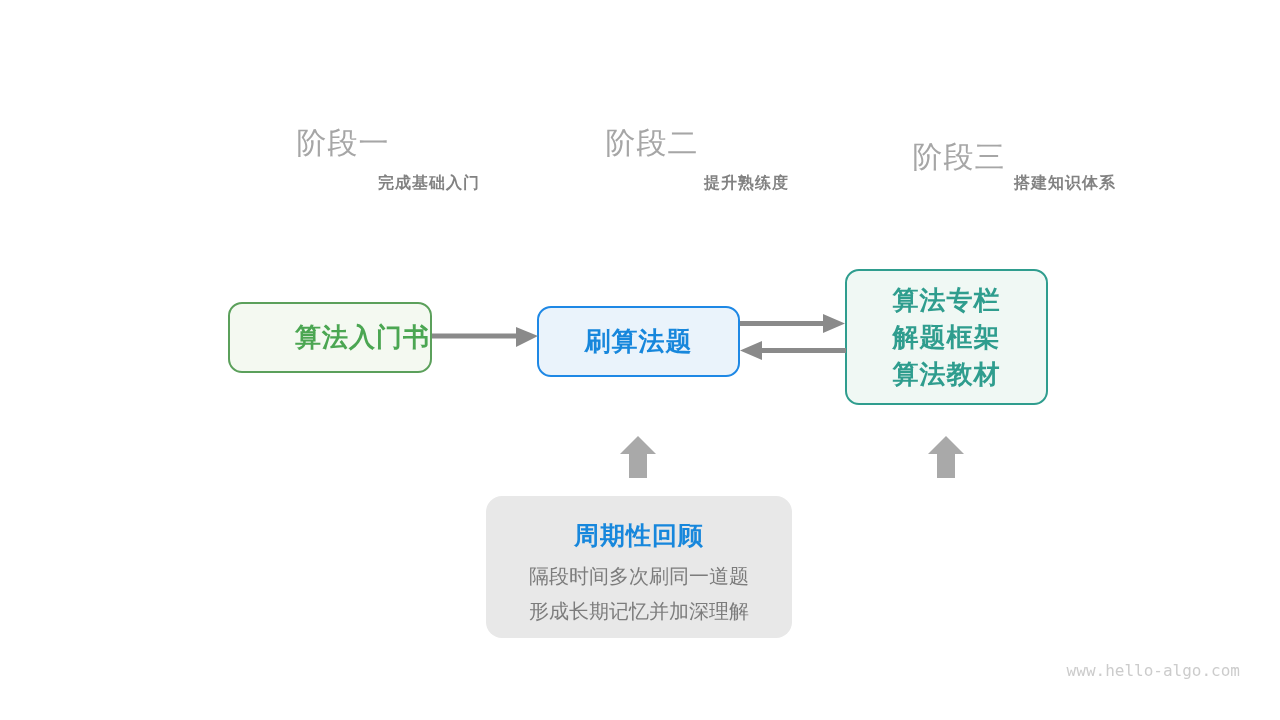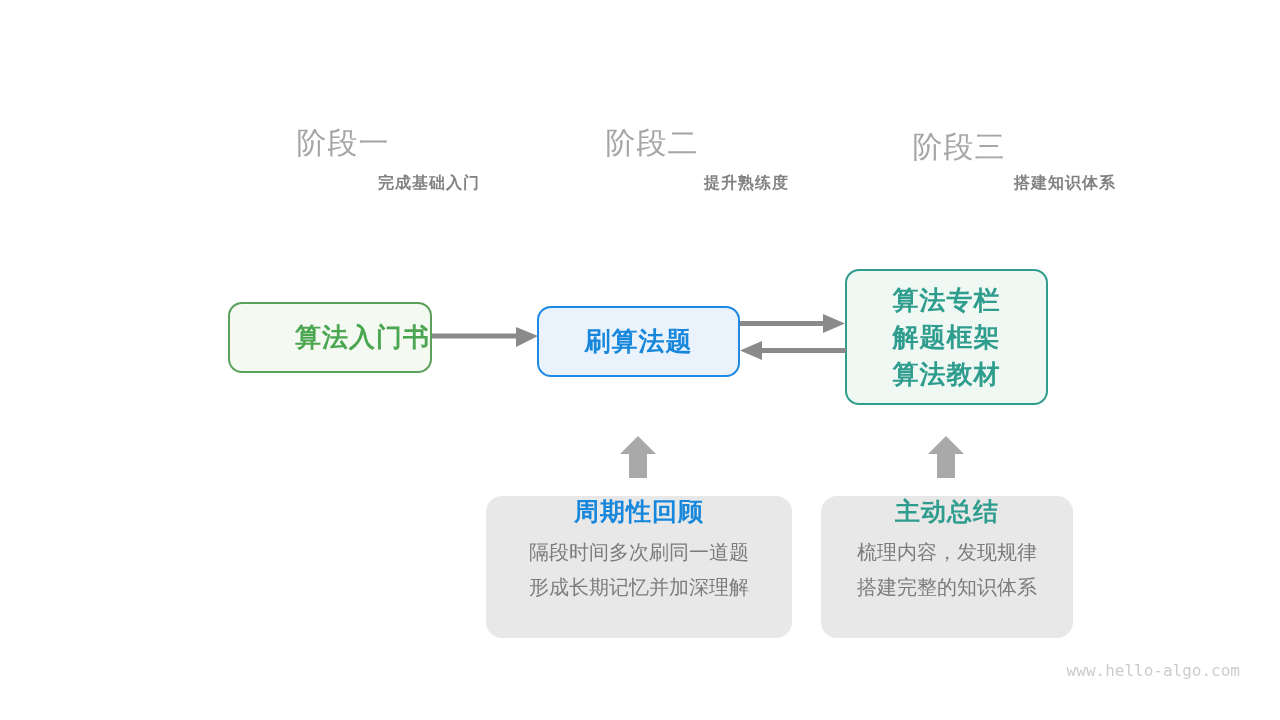--- a/index.html
+++ b/index.html
@@ -43,21 +43,21 @@
   .node-teal{border-color:var(--teal_border);background:var(--teal_fill);color:var(--teal_text);}
   .node-line{line-height:37px;}
   
   .note{
     position:absolute;
     height:142px;
     background:var(--note_bg);
     border-radius:16px;
     box-sizing:border-box;
     text-align:center;
-    padding-top:0;
+    padding-top:24px;
   }
   .note-title{
     font-size:25px;line-height:30px;font-weight:700;
     letter-spacing:1px;
   }
   .note-title-blue{color:var(--blue_text);}
   .note-title-teal{color:var(--teal_text);}
   .note-body{
     margin-top:9px;
     font-size:20px;line-height:35px;
@@ -80,21 +80,21 @@
   <div class="stage-header" style="left:180px;top:126px;">
     <div class="stage-label">阶段一</div>
   </div>
   <div class="stage-subtitle" style="left:180px;top:168px;">完成基础入门</div>
 
   <div class="stage-header" style="left:489px;top:126px;">
     <div class="stage-label">阶段二</div>
   </div>
   <div class="stage-subtitle" style="left:489px;top:168px;">提升熟练度</div>
 
-  <div class="stage-header" style="left:796px;top:130px;text-align:center;">
+  <div class="stage-header" style="left:796px;top:140px;text-align:center;">
     <div class="stage-label">阶段三</div>
   </div>
   <div class="stage-subtitle" style="left:816px;top:168px;">搭建知识体系</div>
 
   <div class="node node-green" style="left:228px;top:302px;width:204px;height:71px;">
     <div class="node-line">算法入门书</div>
   </div>
 
   <div class="node node-blue" style="left:537px;top:306px;width:203px;height:71px;">
     <div class="node-line">刷算法题</div>
@@ -107,27 +107,20 @@
   </div>
 
   <div class="note" style="left:486px;width:306px;top:496px;">
     <div class="note-title note-title-blue">周期性回顾</div>
     <div class="note-body">
       <div>隔段时间多次刷同一道题</div>
       <div>形成长期记忆并加深理解</div>
     </div>
   </div>
 
-  <div class="note" style="left:821px;width:252px;top:496px;">
-    <div class="note-title note-title-teal">主动总结</div>
-    <div class="note-body">
-      <div>梳理内容，发现规律</div>
-      <div>搭建完整的知识体系</div>
-    </div>
-  </div>
 
   <svg class="arrows" viewBox="0 0 1280 720">
 
     <g>
       <rect x="432" y="333.5" width="88" height="5" style="fill:var(--arrow)"></rect>
       <polygon points="516,327 538,336 516,347" style="fill:var(--arrow)"></polygon>
     </g>
 
     <g>
       <rect x="740" y="321" width="85" height="5" style="fill:var(--arrow)"></rect>

